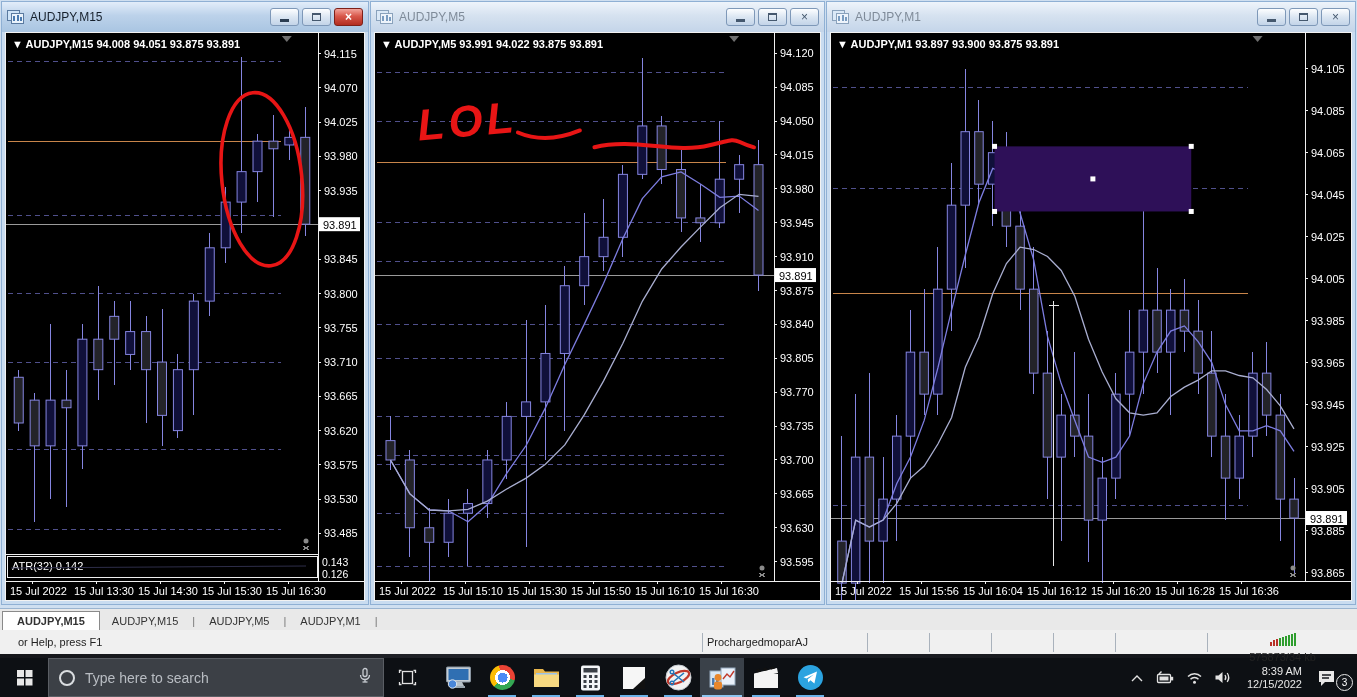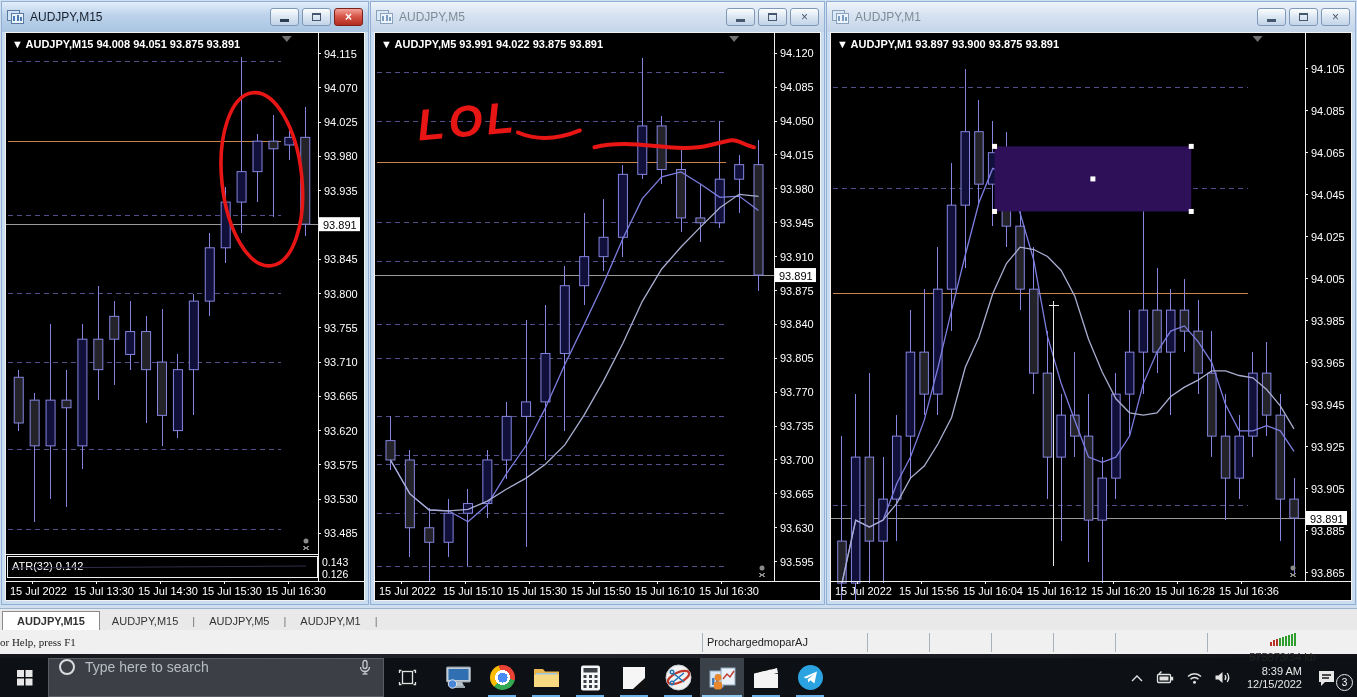--- a/index.html
+++ b/index.html
@@ -37,35 +37,35 @@
   #tabbar { height:22px; background:#e9e9e9; display:flex; align-items:flex-end;
             font-size:11px; color:#333; border-top:1px solid #9ab4d0; }
   .tab { padding:3px 12px 3px 12px; cursor:default; }
   .tab.active { background:#fff; border:1px solid #8a8a8a; border-bottom:none; font-weight:bold;
                 margin-left:2px; padding:3px 14px; }
   .tsep { color:#777; padding:3px 2px; }
 
   
   #statusbar { height:24px; background:#f0f0f0; display:flex; align-items:center;
                font-size:11px; color:#222; }
-  .sb-help { flex:1; padding-left:0;font-family:Liberation Serif, serif; }
+  .sb-help { flex:1; padding-left:18px; }
   .sb-cell { border-left:1px solid #a9b2bc; height:19px; display:flex; align-items:center;
              padding:0 4px; }
   .sb-acct { width:165px; }
   .sb-e1{width:62px}.sb-e2{width:62px}.sb-e3{width:62px}.sb-e4{width:62px}.sb-e5{width:92px}
   .sb-conn { width:150px; gap:5px;flex-direction:column; }
   .sb-bars { display:flex; align-items:flex-end; gap:1px; height:13px; }
   .sb-bars i { display:block; width:2px; }
 
   
   #wallstrip { height:4px; background:linear-gradient(90deg,#15161a,#23252b 40%,#101216); }
   #taskbar { height:39px; background:#0d1014; display:flex; align-items:stretch; color:#e8e8e8; }
   .tb-start { width:48px; display:flex; align-items:center; justify-content:center; }
   .tb-search { width:336px; background:#3c4046; border:1px solid #5a5e64; display:flex;
-               align-items:flex-start; gap:10px; padding:0 10px; }
+               align-items:center; gap:10px; padding:0 10px; }
   .s-circle { width:16px; height:16px; border:2px solid #dadde0; border-radius:50%; }
   .s-text { flex:1; color:#b9bdc3; font-size:14px; }
   .tb-taskview { width:46px; display:flex; align-items:center; justify-content:center; }
   .tb-icons { display:flex; align-items:stretch; margin-left:6px; }
   .task-icon { width:44px; display:flex; align-items:center; justify-content:center;
                position:relative; }
   .task-icon.running::after { content:""; position:absolute; bottom:0; left:8px; right:8px;
                height:2px; background:#6cb2e8; }
   .task-icon.active-app { background:#3a4149; }
   .task-icon.active-app::after { left:2px; right:2px; background:#8ec6f0; }

